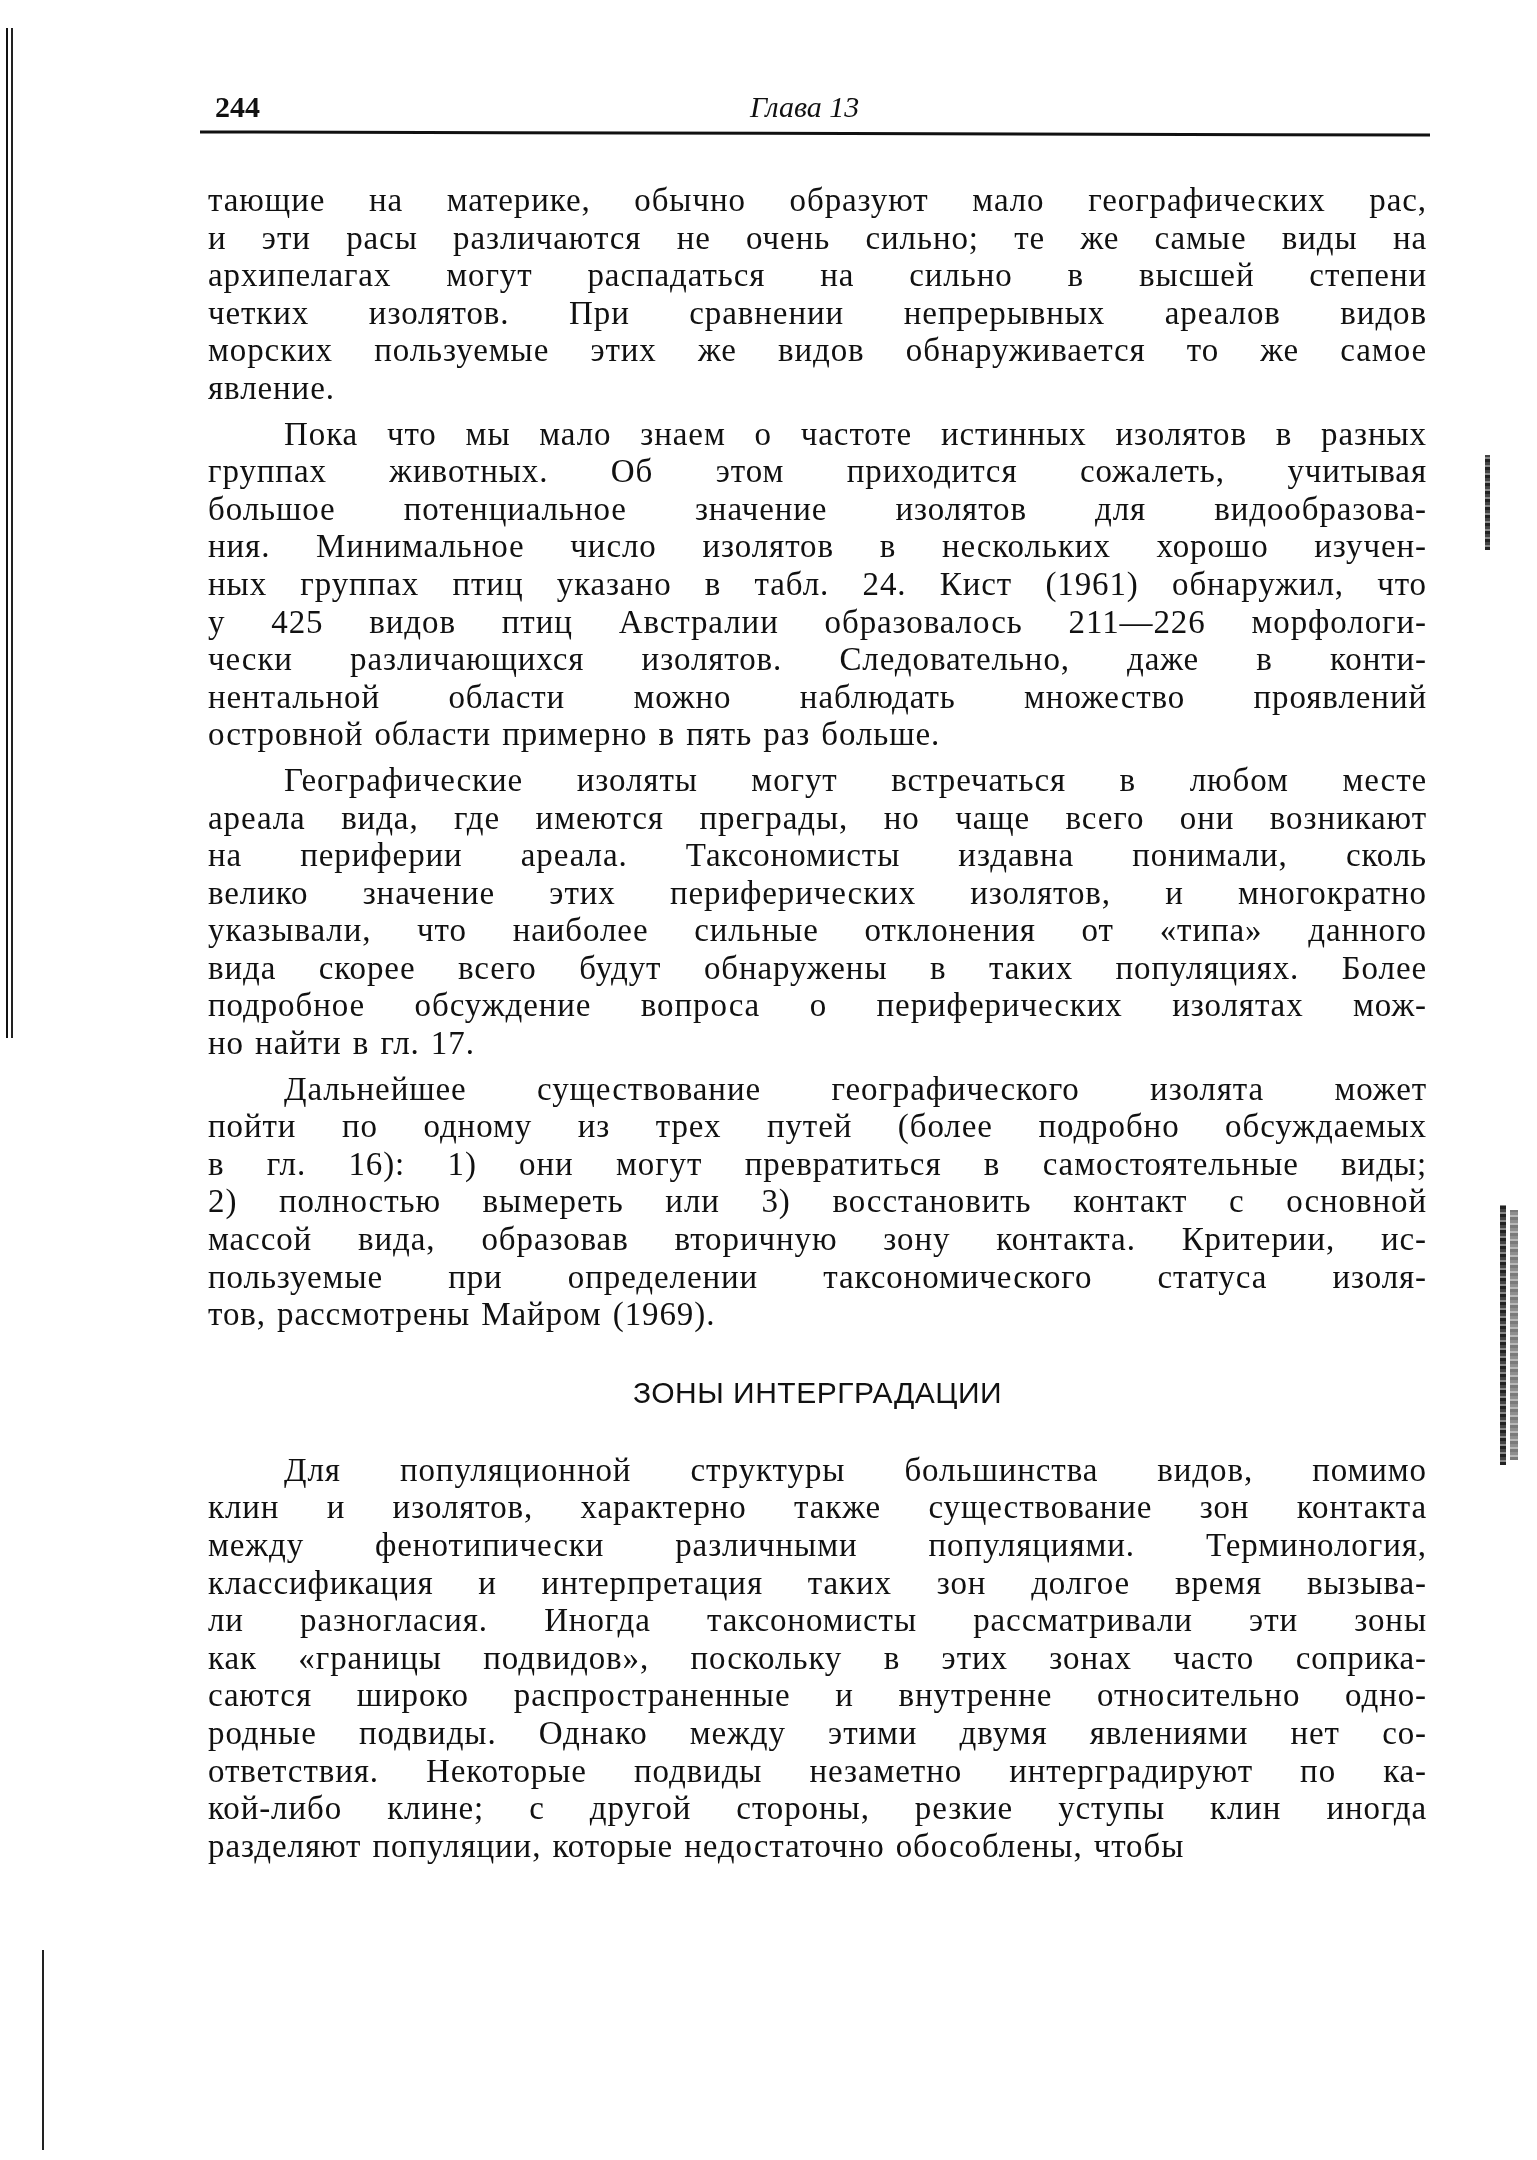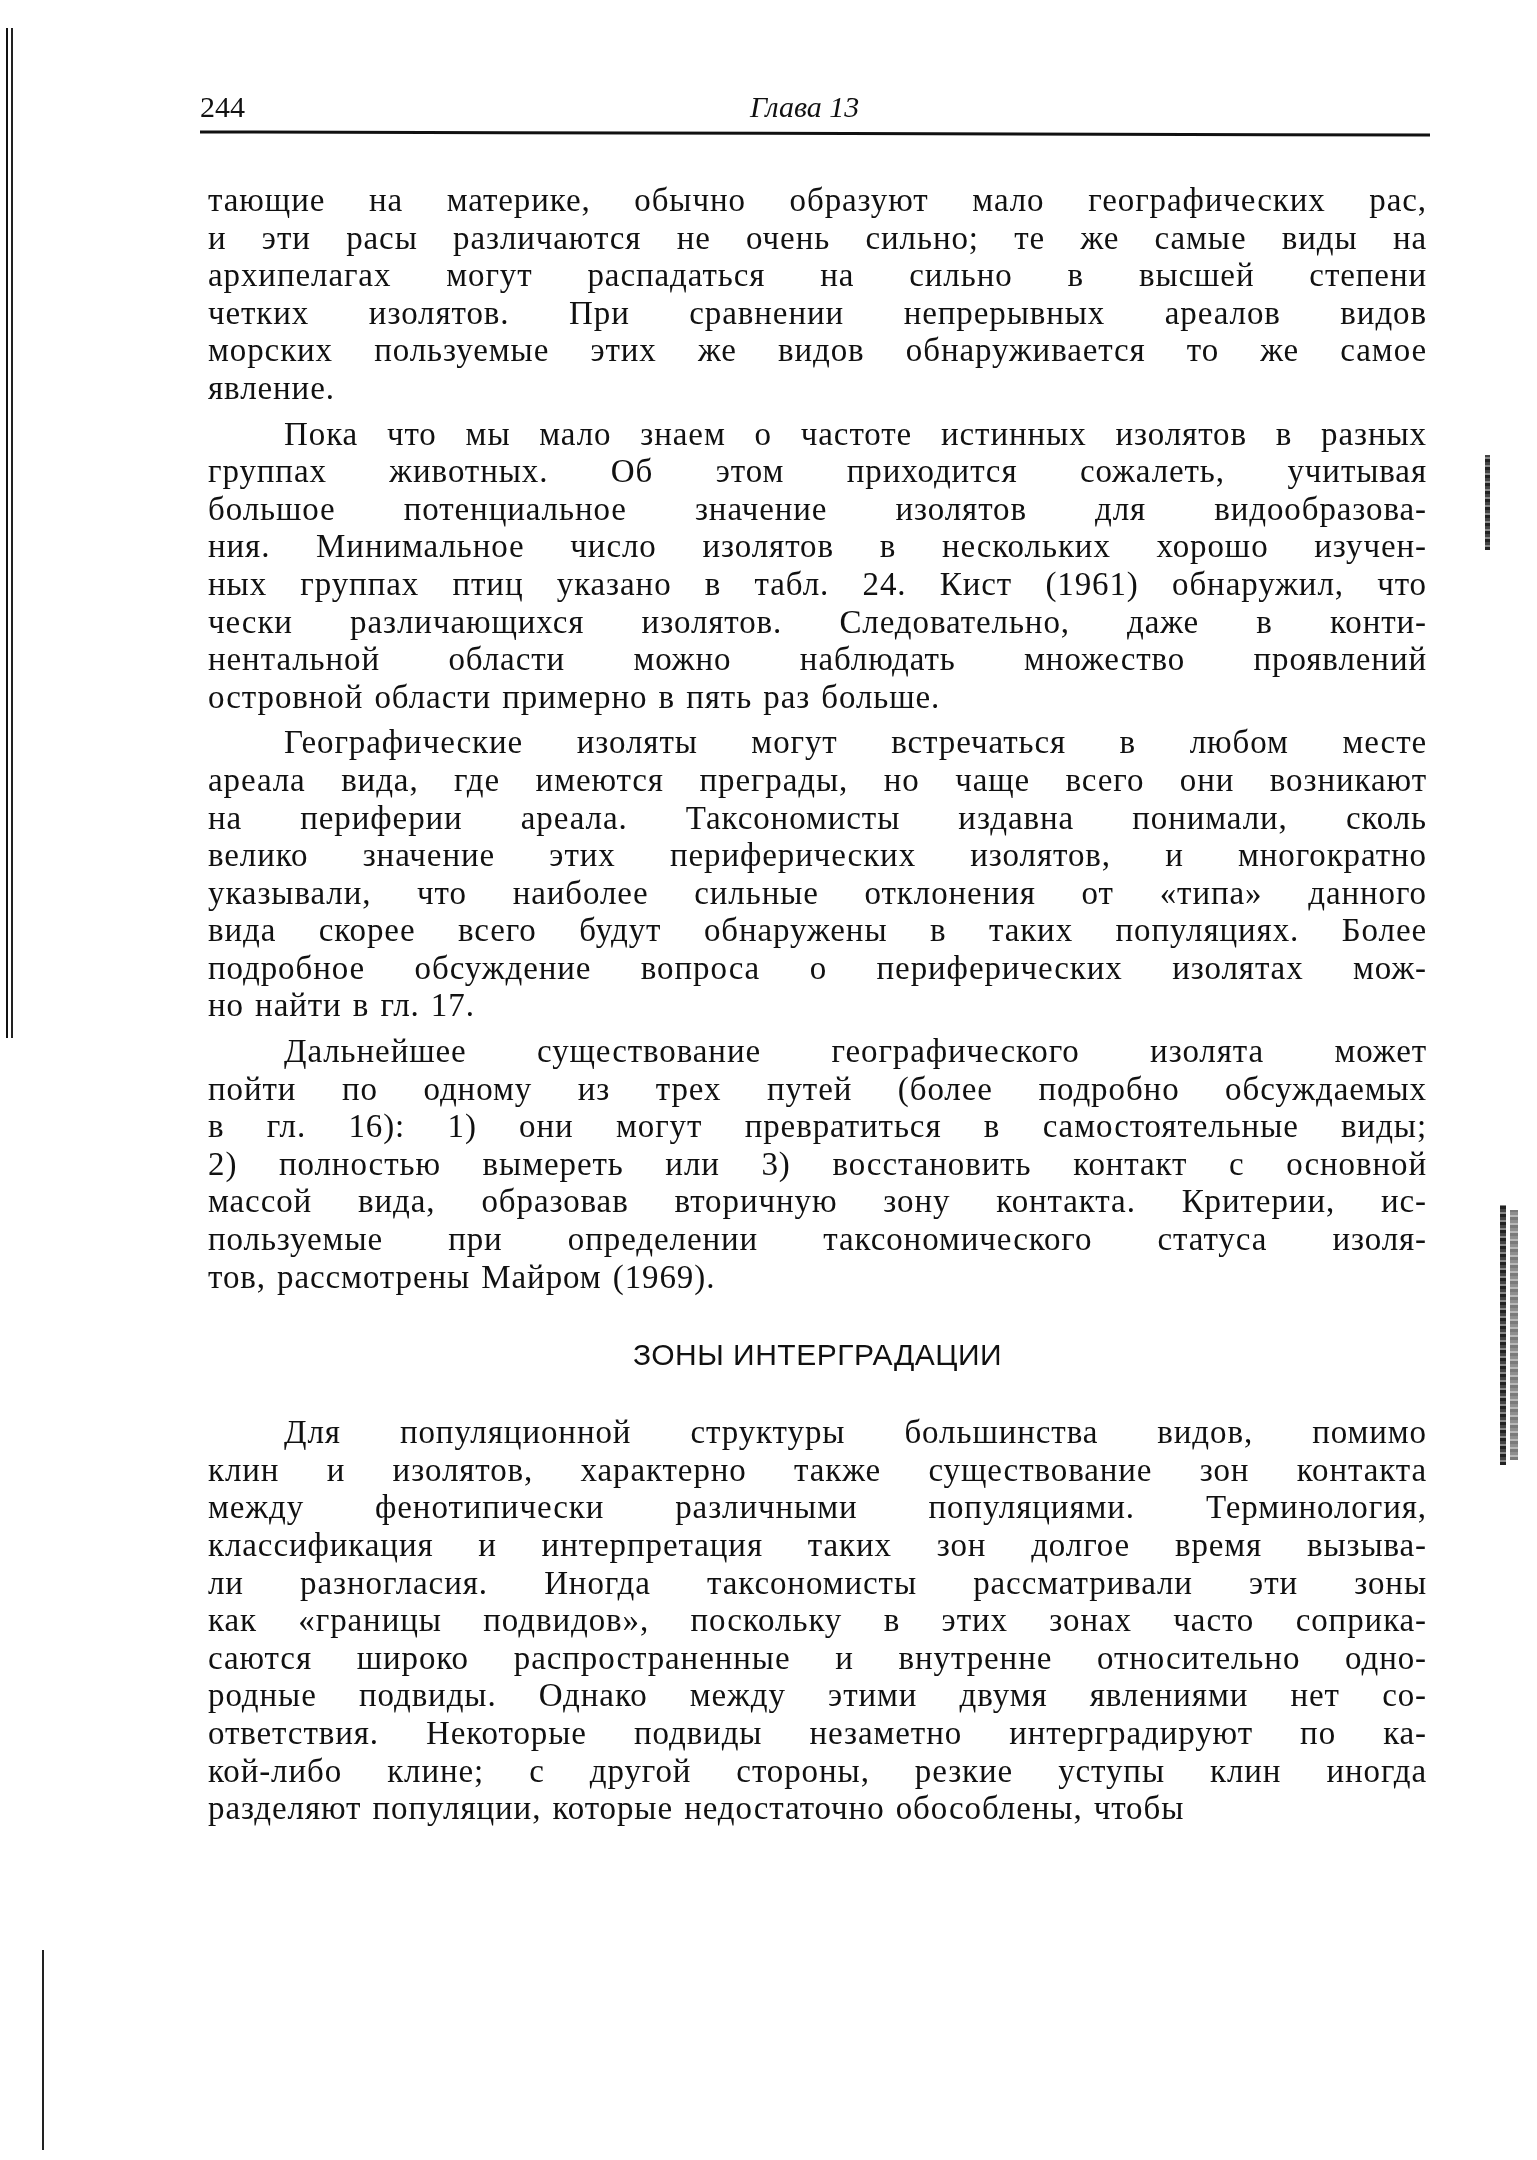--- a/index.html
+++ b/index.html
@@ -2,21 +2,21 @@
 <html><head>
 <meta charset="utf-8">
 <style>
   html, body { margin:0; padding:0; background:#ffffff; }
   body { width:1537px; height:2160px; position:relative; overflow:hidden;
          font-family:"DejaVu Serif","Liberation Serif",serif; color:#111; }
   .scan-border-left { position:absolute; left:6px; top:28px; width:3px; height:1010px;
          border-left:2px solid #111; border-right:2px solid #222; }
   .scan-border-left2 { position:absolute; left:42px; top:1950px; width:2px; height:200px; background:#222; }
   .header { position:absolute; left:200px; top:90px; width:1235px; height:42px; }
-  .page-num { position:absolute; left:0; top:0; font-family:"Liberation Serif",serif; font-size:30px; }
+  .page-num { position:absolute; left:15px; top:0; font-family:"Liberation Serif",serif; font-size:30px;font-weight:bold; }
   .running-head { position:absolute; left:550px; top:0; font-family:"Liberation Serif",serif; font-style:italic; font-size:30px; }
   .header-rule { position:absolute; left:200px; top:132px; width:1230px; height:3px; background:#111;
          transform:skewY(0.15deg); }
   .body-text { position:absolute; left:200px; top:174px; width:1235px; }
   .para { margin:8px; font-family:"Liberation Serif",serif; font-size:33px; line-height:37.6px;
           text-align:justify; text-align-last:left; letter-spacing:0.9px; word-spacing:2px; }
   .line { display:block; text-align:justify; text-align-last:justify; white-space:nowrap; }
   .line.last { text-align-last:left; }
   .section-heading { font-family:"Liberation Sans",sans-serif; font-size:30px; text-align:center;
           margin:42px 0 42px 0; letter-spacing:0.5px; }
@@ -49,20 +49,21 @@
         <span class="line">четких изолятов. При сравнении непрерывных ареалов видов</span>
         <span class="line">морских пользуемые этих же видов обнаруживается то же самое</span>
         <span class="line last">явление.</span>
       </p>
       <p class="para">
         <span class="line" style="text-indent: 76px;">Пока что мы мало знаем о частоте истинных изолятов в разных</span>
         <span class="line">группах животных. Об этом приходится сожалеть, учитывая</span>
         <span class="line">большое потенциальное значение изолятов для видообразова-</span>
         <span class="line">ния. Минимальное число изолятов в нескольких хорошо изучен-</span>
         <span class="line">ных группах птиц указано в табл. 24. Кист (1961) обнаружил, что</span>
+        <span class="line">у 425 видов птиц Австралии образовалось 211—226 морфологи-</span>
         <span class="line">чески различающихся изолятов. Следовательно, даже в конти-</span>
         <span class="line">нентальной области можно наблюдать множество проявлений</span>
         <span class="line last">островной области примерно в пять раз больше.</span>
       </p>
       <p class="para">
         <span class="line" style="text-indent: 76px;">Географические изоляты могут встречаться в любом месте</span>
         <span class="line">ареала вида, где имеются преграды, но чаще всего они возникают</span>
         <span class="line">на периферии ареала. Таксономисты издавна понимали, сколь</span>
         <span class="line">велико значение этих  периферических изолятов, и многократно</span>
         <span class="line">указывали, что наиболее сильные отклонения от «типа» данного</span>

